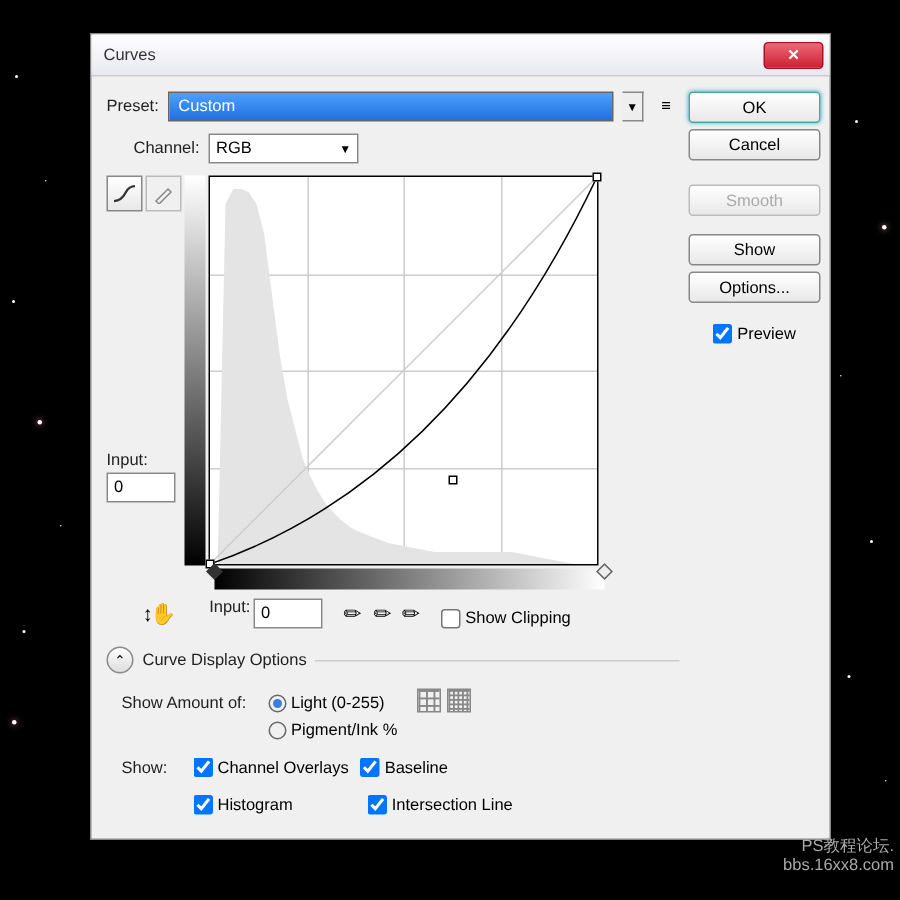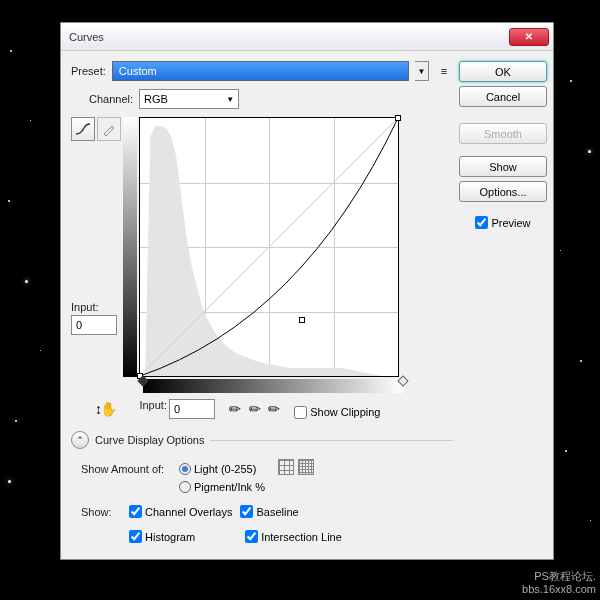--- a/index.html
+++ b/index.html
@@ -42,21 +42,21 @@
 .eye{font-size:14px;transform:rotate(-45deg)}
 .cdopt{display:flex;align-items:center;gap:6px;margin-top:12px}
 .expbtn{width:18px;height:18px;border:1px solid #888;border-radius:9px;background:linear-gradient(#fff,#ddd);display:flex;align-items:center;justify-content:center;font-size:9px}
 .hr{flex:1;height:1px;background:#ccc}
 .optgrid{margin-top:10px;margin-left:10px}
 .optrow{display:flex;align-items:flex-end;gap:8px;margin-bottom:6px}
 .radio{display:flex;align-items:center;gap:3px}
 .radio .r{width:12px;height:12px;border:1px solid #666;border-radius:50%;display:flex;align-items:center;justify-content:center}
 .radio .r.on::after{content:"";width:6px;height:6px;background:#3a7de0;border-radius:50%}
 .gridic{width:16px;height:16px;border:1px solid #888;display:inline-block;background-image:linear-gradient(#888 1px,transparent 1px),linear-gradient(90deg,#888 1px,transparent 1px)}
-.watermark{position:absolute;right:4px;bottom:4px;color:#aaa;font-size:10px;text-align:right;line-height:1.2}
+.watermark{position:absolute;right:4px;bottom:16px;color:#aaa;font-size:10px;text-align:right;line-height:1.2}
 </style>
 </head>
 <body>
 <div class="bg">
 <div class="star" style="left:10px;top:50px;width:2px;height:2px"></div>
 <div class="star" style="left:30px;top:120px;width:1px;height:1px"></div>
 <div class="star" style="left:8px;top:200px;width:2px;height:2px"></div>
 <div class="star" style="left:25px;top:280px;width:3px;height:3px;box-shadow:0 0 4px #f8a"></div>
 <div class="star" style="left:40px;top:350px;width:1px;height:1px"></div>
 <div class="star" style="left:15px;top:420px;width:2px;height:2px"></div>

